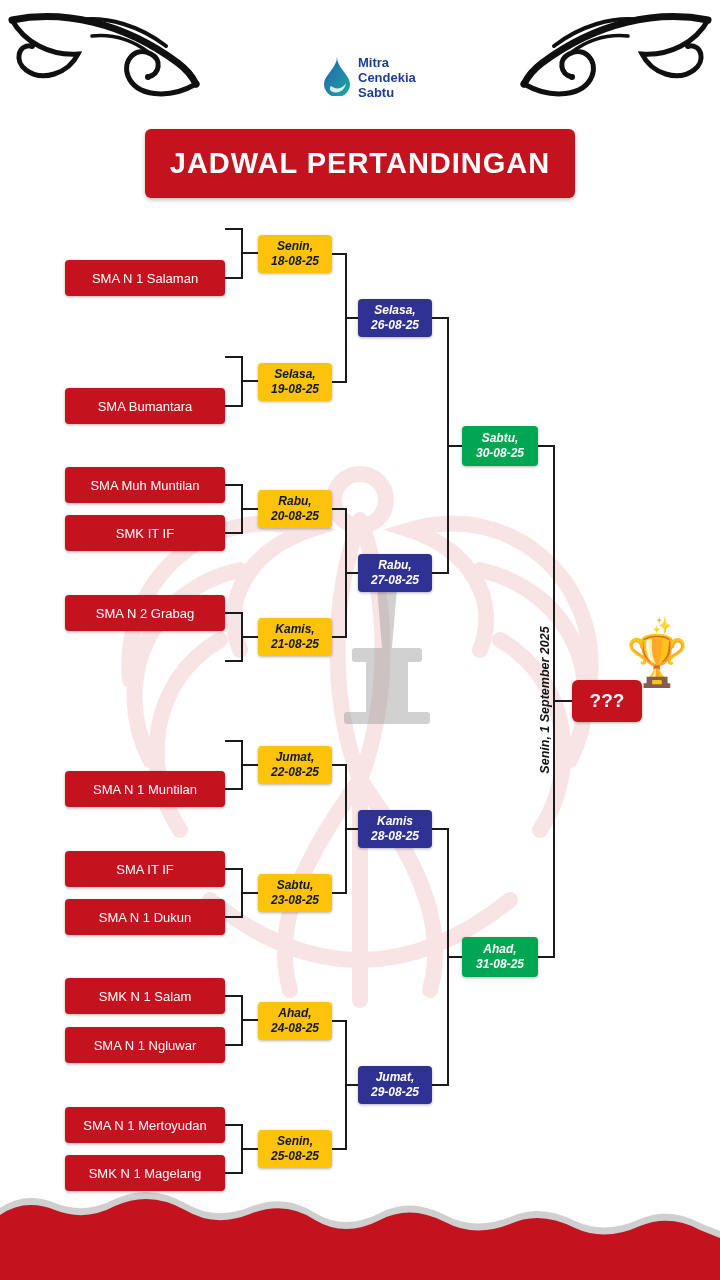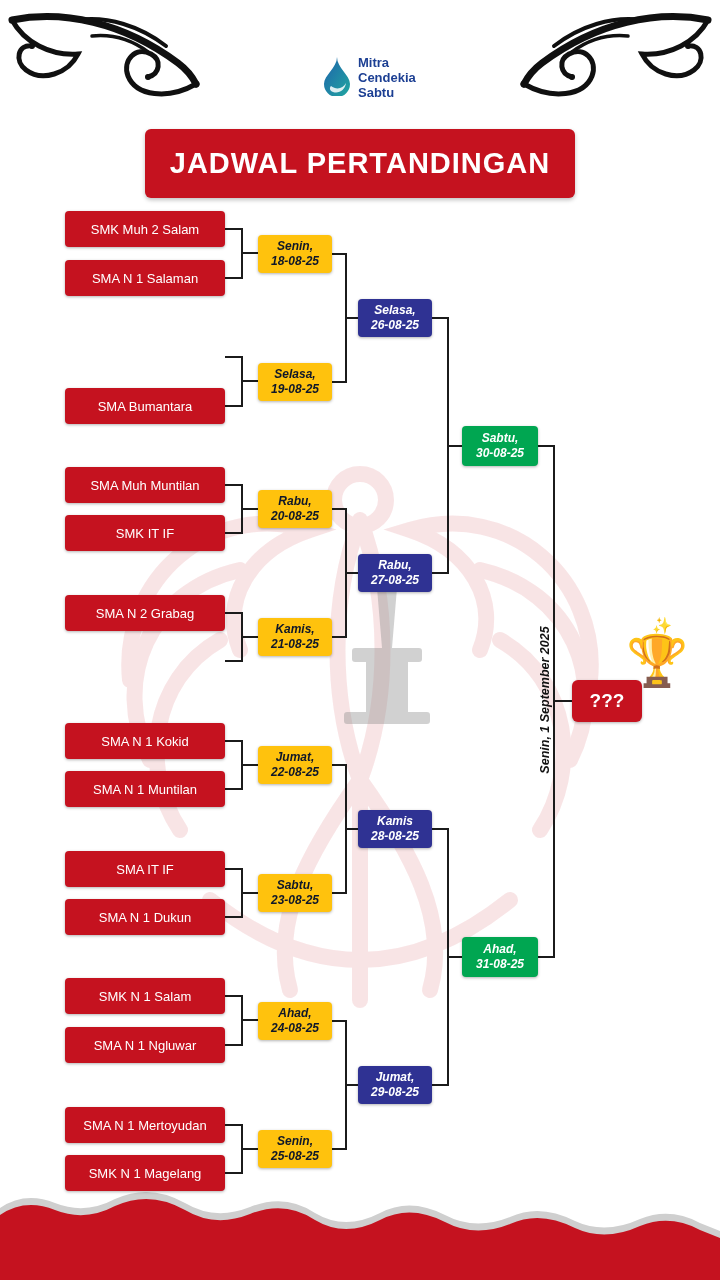--- a/index.html
+++ b/index.html
@@ -125,27 +125,25 @@
       <span style="display:block;">Mitra</span>
       <span style="display:block;">Cendekia</span>
       <span style="display:block;">Sabtu</span>
     </span>
   </div>
 
   <div class="title-banner">
     <span>JADWAL PERTANDINGAN</span>
   </div>
 
-  <div class="team" style="top:211px">SMK Muh 2 Salam</div>
   <div class="team" style="top:260px">SMA N 1 Salaman</div>
   <div class="team" style="top:388px">SMA Bumantara</div>
   <div class="team" style="top:467px">SMA Muh Muntilan</div>
   <div class="team" style="top:515px">SMK IT IF</div>
   <div class="team" style="top:595px">SMA N 2 Grabag</div>
-  <div class="team" style="top:723px">SMA N 1 Kokid</div>
   <div class="team" style="top:771px">SMA N 1 Muntilan</div>
   <div class="team" style="top:851px">SMA IT IF</div>
   <div class="team" style="top:899px">SMA N 1 Dukun</div>
   <div class="team" style="top:978px">SMK N 1 Salam</div>
   <div class="team" style="top:1027px">SMA N 1 Ngluwar</div>
   <div class="team" style="top:1107px">SMA N 1 Mertoyudan</div>
   <div class="team" style="top:1155px">SMK N 1 Magelang</div>
 
   <div class="date y" style="top:235px">
     <span>Senin,</span>

